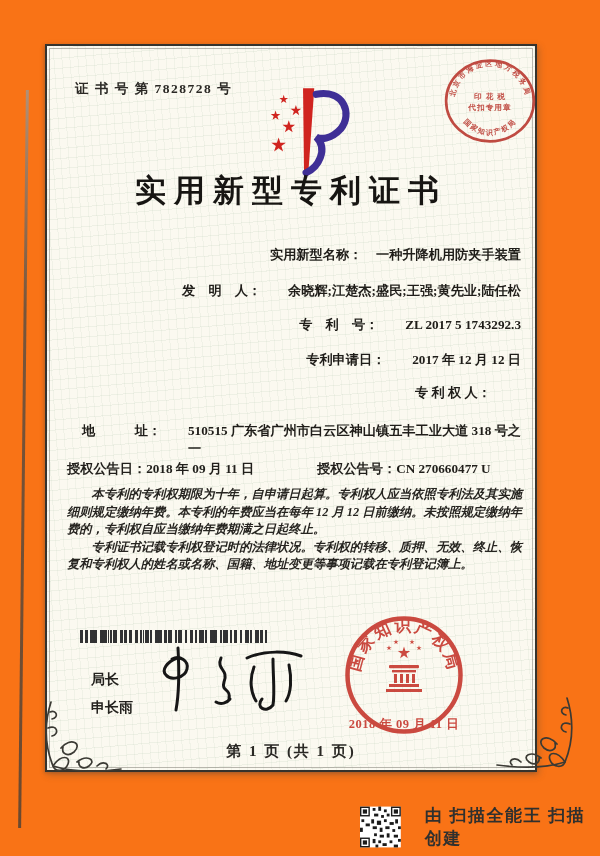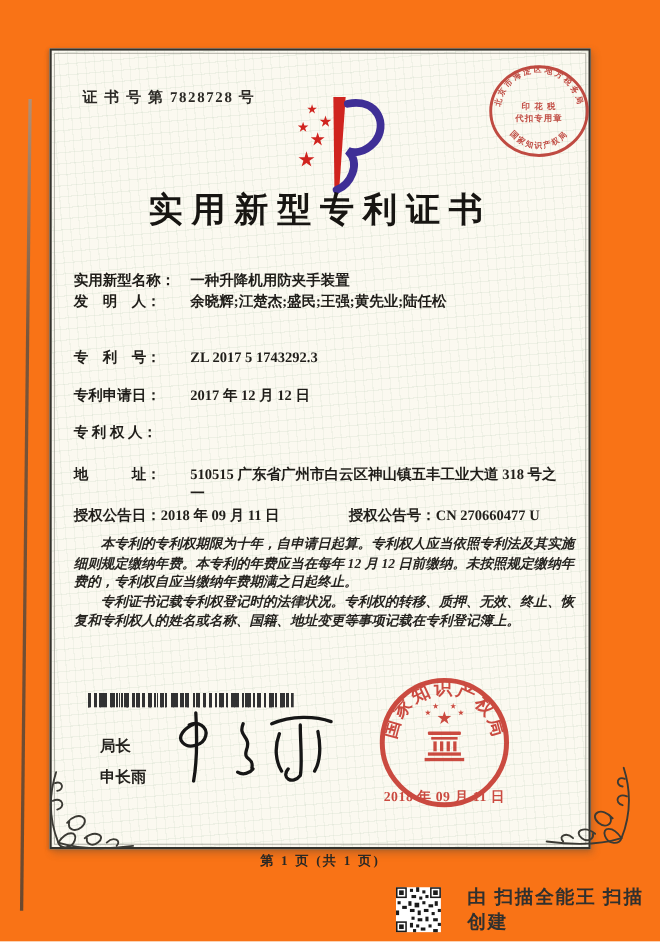--- a/index.html
+++ b/index.html
@@ -25,24 +25,24 @@
     box-sizing:border-box;
   }
   .inner-line{position:absolute;inset:2px;border:1px solid rgba(130,128,118,.55);pointer-events:none;}
   .cert-no{position:absolute;left:28px;top:34px;font-size:13.5px;font-weight:700;letter-spacing:1.5px;color:#2b2925;}
   .logo{position:absolute;left:198px;top:40px;}
   .tax-stamp{position:absolute;left:394px;top:10px;opacity:.88;}
   .title{
     position:absolute;left:0;top:124px;width:100%;margin:0;text-align:center;
     font-size:31px;font-weight:700;letter-spacing:8px;color:#171512;
   }
-  .frow{position:absolute;left:20px;right:14px;display:flex;font-size:13.2px;font-weight:700;line-height:18px;color:#1f1d19;}
+  .frow{position:absolute;left:20px;right:14px;display:flex;font-size:13.2px;font-weight:700;line-height:18px;color:#1f1d19;justify-content:flex-end;}
   .frow .lab{flex:none;width:106px;white-space:pre;}
   .frow .val{white-space:pre-line;}
-  .r1{top:200px}.r2{top:219px}.r3{top:270px}.r4{top:305px}.r5{top:338px}.r6{top:376px}
+  .r1{top:200px}.r2{top:236px}.r3{top:270px}.r4{top:305px}.r5{top:338px}.r6{top:376px}
   .grant{position:absolute;left:20px;top:414px;right:14px;font-size:13.2px;font-weight:700;line-height:18px;}
   .grant .pair{position:absolute;top:0;display:flex;white-space:pre;}
   .grant .p-left{left:0;}
   .grant .p-right{left:250px;align-items:flex-end;}
   .paras{position:absolute;left:20px;top:440px;width:458px;font-size:12.3px;line-height:17.6px;color:#262420;font-style:italic;font-weight:600;}
   .paras p{margin:0;text-indent:2em;}
   .barcode{
     position:absolute;left:33px;top:584px;width:187px;height:13px;opacity:.88;
     background:
       repeating-linear-gradient(90deg,#17171a 0 2px,rgba(0,0,0,0) 2px 5px),
@@ -50,21 +50,21 @@
       repeating-linear-gradient(90deg,#17171a 0 3px,rgba(0,0,0,0) 3px 11px),
       #fbf9f0;
   }
   .director{position:absolute;left:44px;top:620px;font-size:14px;font-weight:700;line-height:28px;color:#24221e;}
   .director div{white-space:pre;}
   .signature{position:absolute;left:100px;top:596px;}
   .seal{position:absolute;left:296px;top:566px;}
   .orn{position:absolute;}
   .orn-l{left:-6px;top:650px;}
   .orn-r{left:446px;top:646px;transform:scaleX(-1);}
-  .page-footer{position:absolute;left:0;top:728px;width:100%;text-align:center;font-size:12px;font-weight:700;letter-spacing:2px;color:#2a2824;}
+  .page-footer{position:absolute;left:0;top:696px;width:100%;text-align:center;font-size:15px;font-weight:700;letter-spacing:2px;color:#2a2824;}
   .scan-footer{position:absolute;left:360px;top:804px;display:flex;align-items:center;gap:24px;}
   .scan-footer .txt{font-family:"Liberation Sans","DejaVu Sans",sans-serif;font-size:17px;font-weight:600;letter-spacing:1.5px;color:#30302e;}
   svg text{font-family:"Liberation Serif","DejaVu Serif",serif;}
 </style>
 </head>
 <body>
 
 <div class="photo">
 
   <svg width="0" height="0" style="position:absolute">

